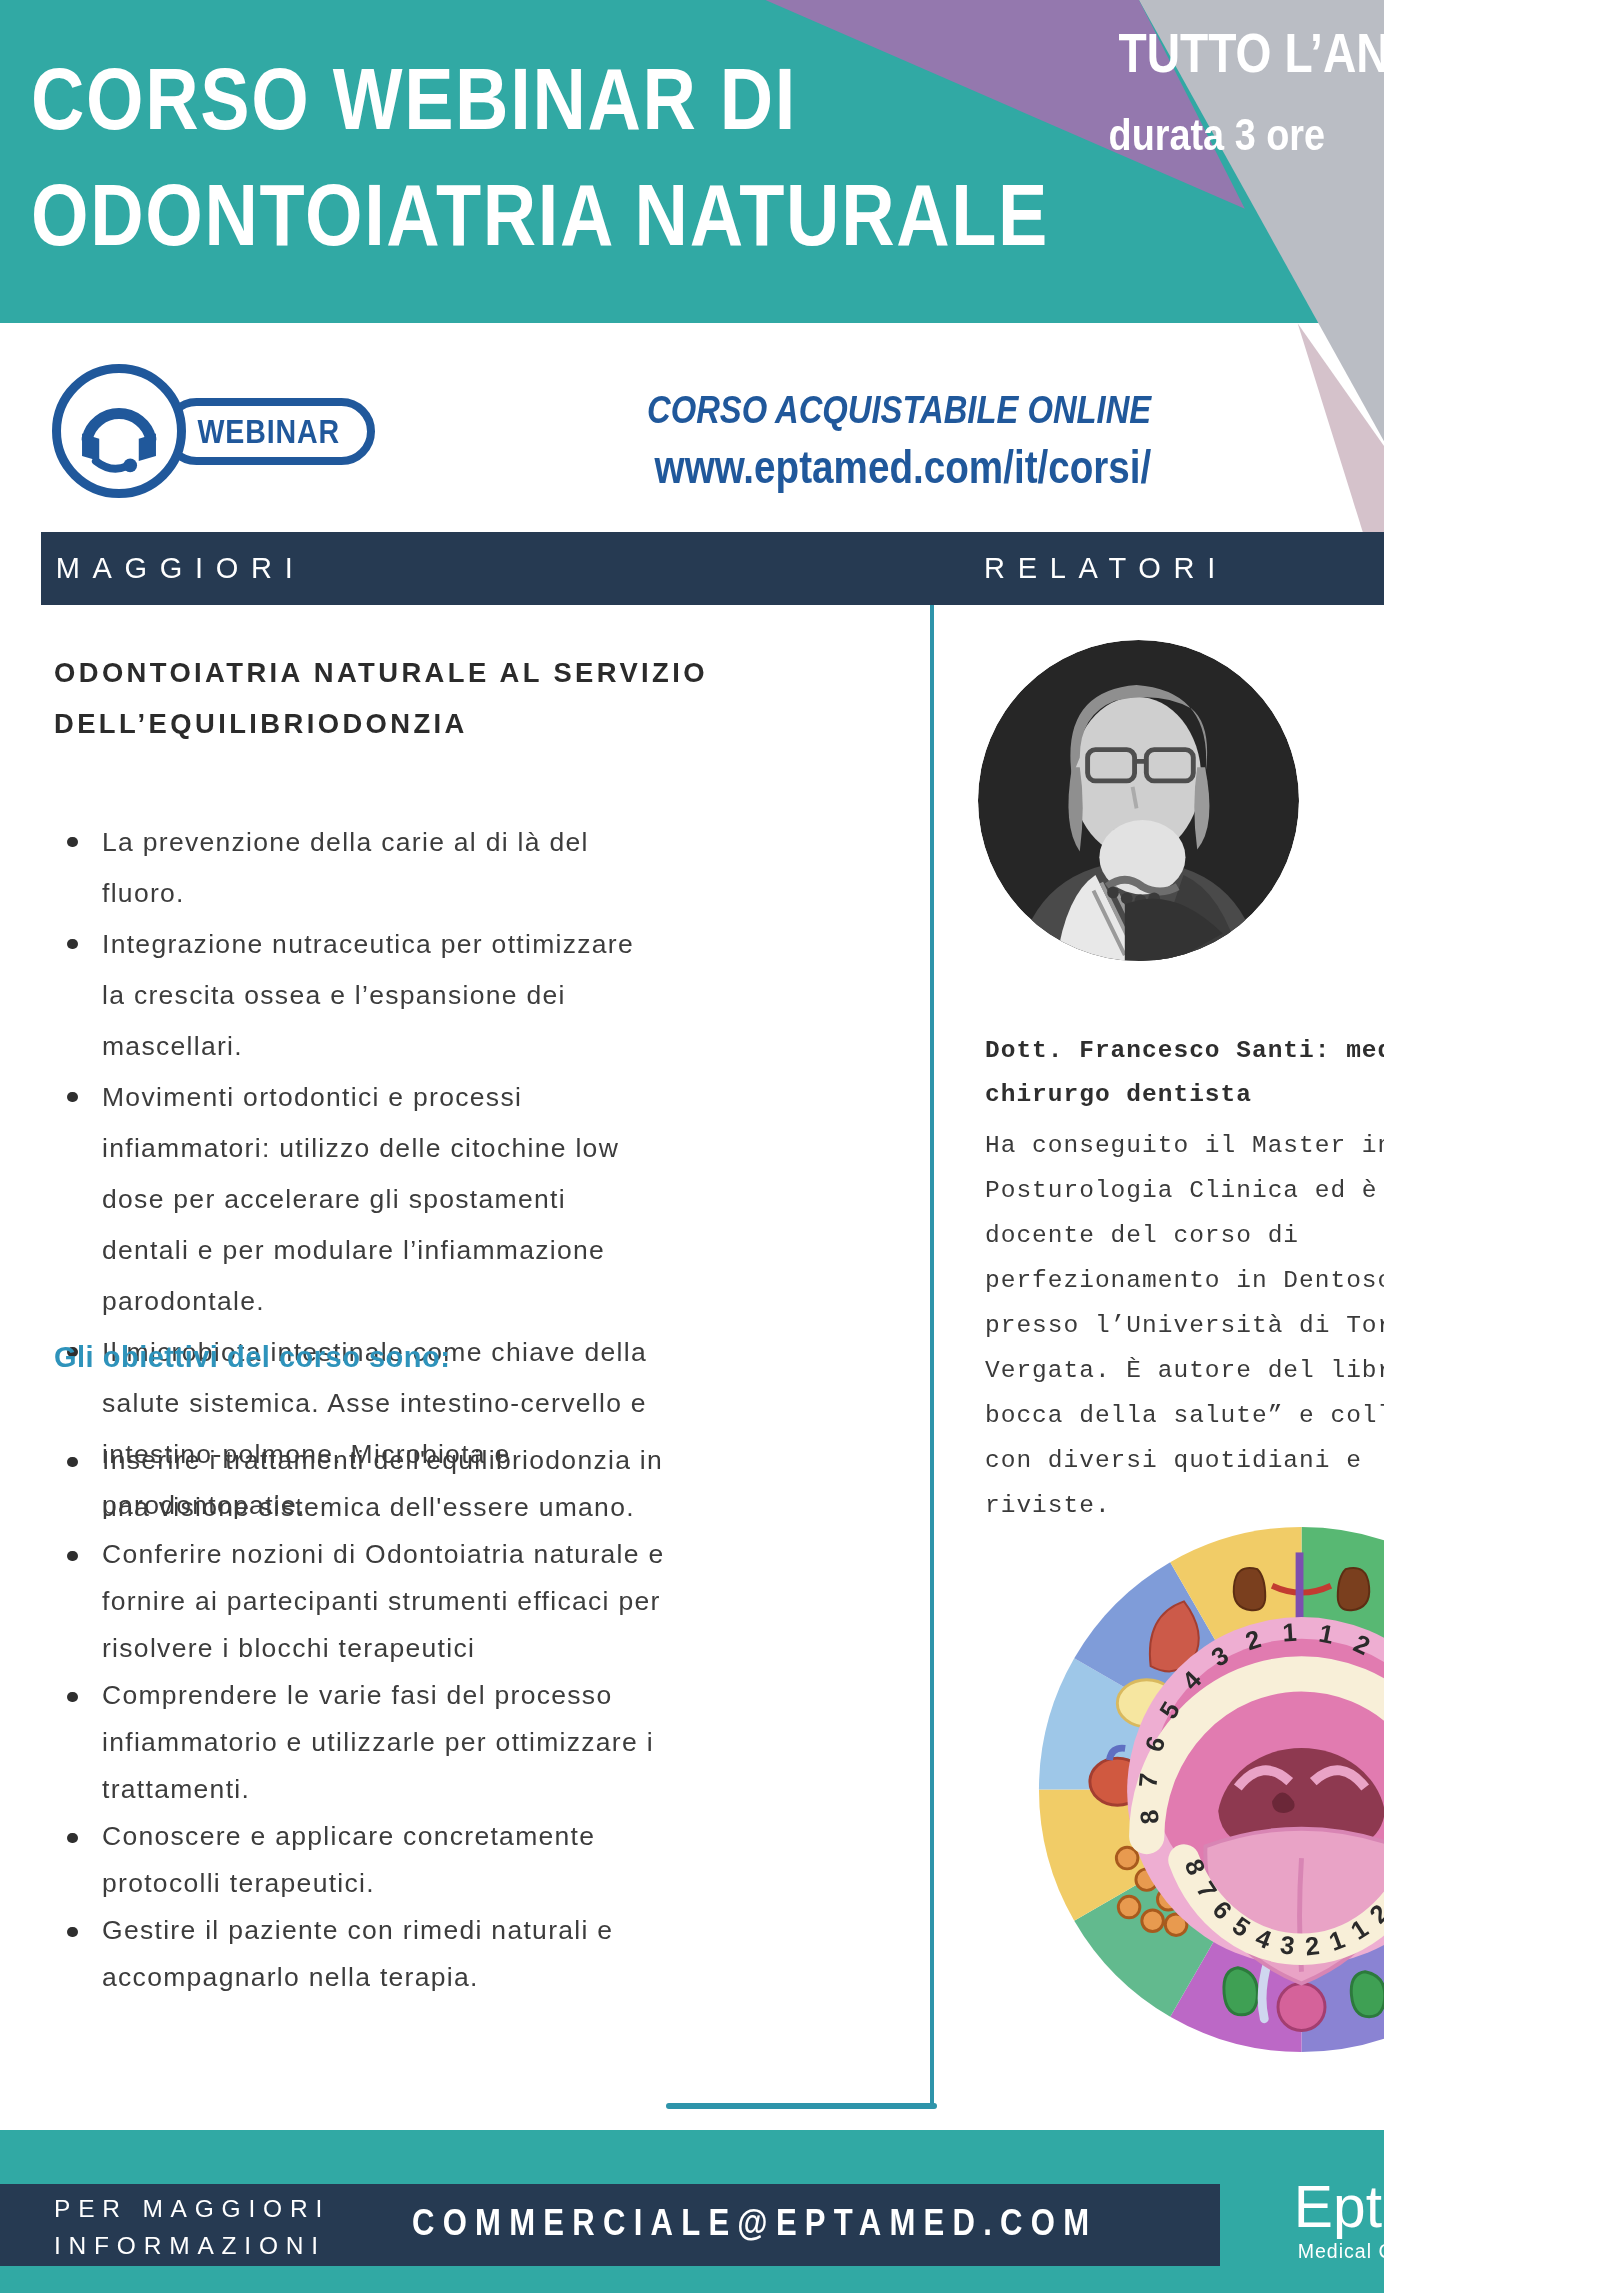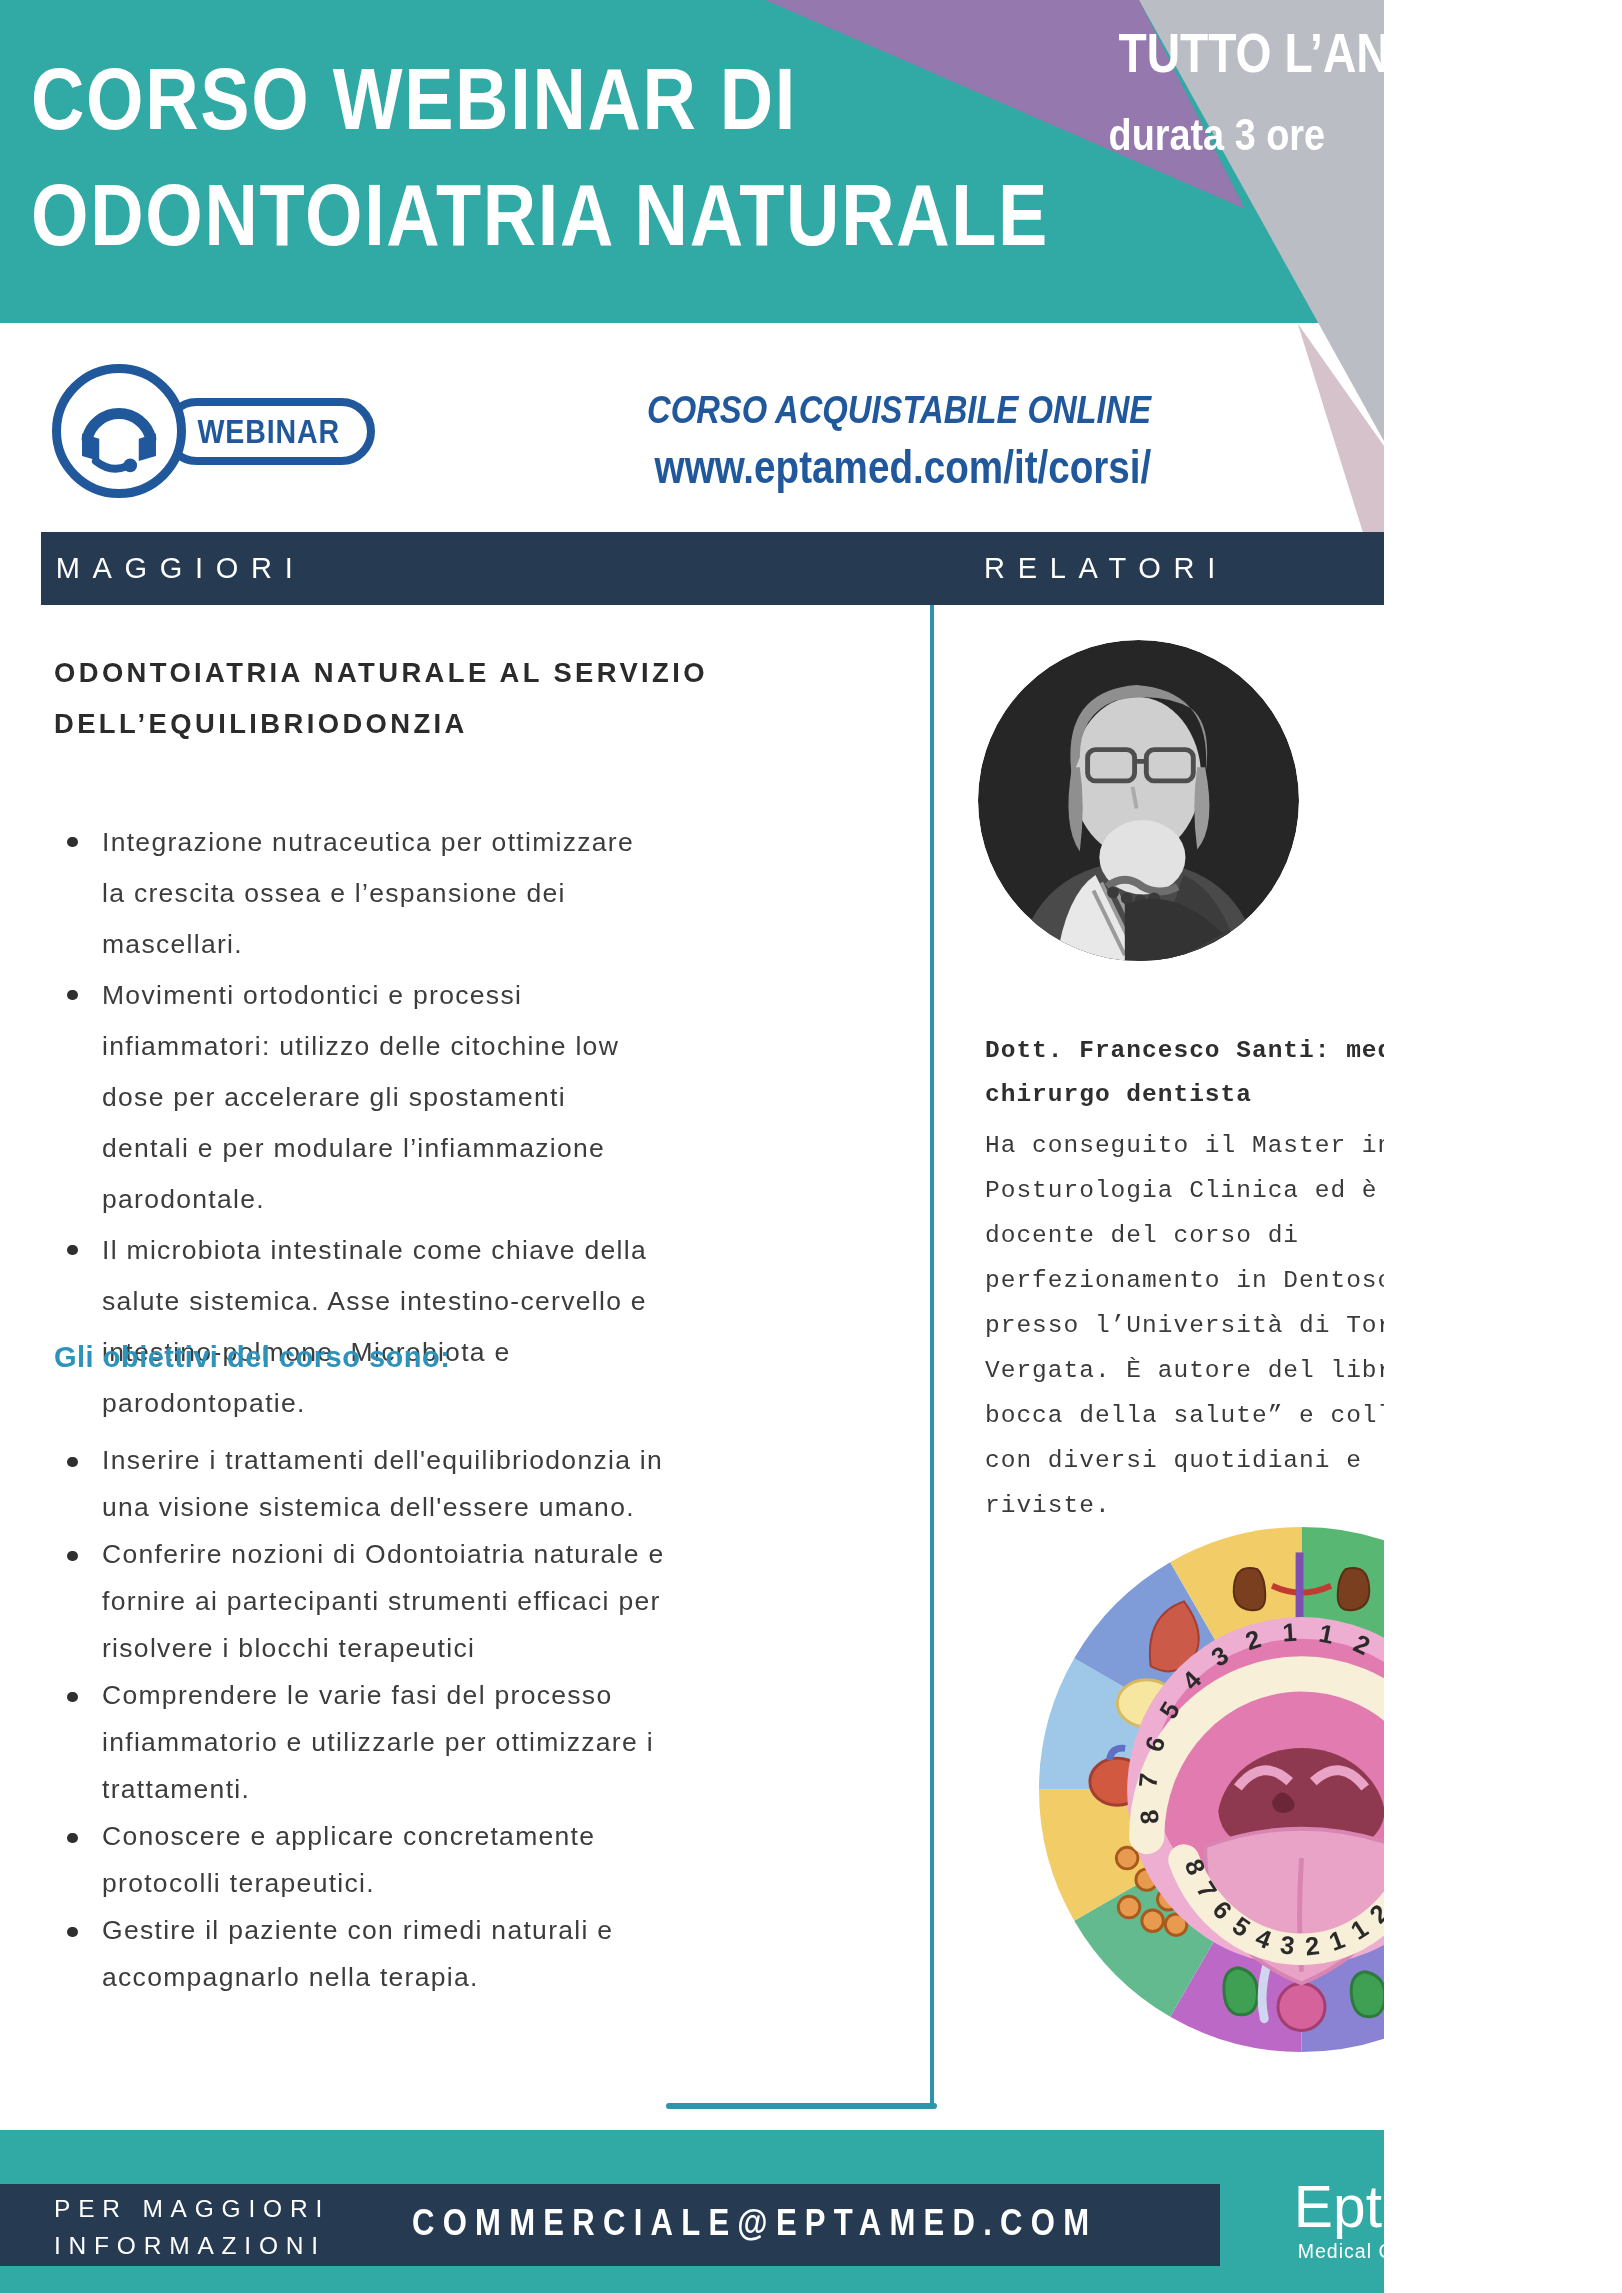--- a/index.html
+++ b/index.html
@@ -118,20 +118,21 @@
     <div class="bar-label bar-left">MAGGIORI</div>
     <div class="bar-label bar-right">RELATORI</div>
   </div>
 
   <div class="abs prog-heading">
     <span>ODONTOIATRIA NATURALE AL SERVIZIO</span><br>
     <span>DELL’EQUILIBRIODONZIA</span>
   </div>
 
   <ul class="abs blist blist1">
+    <li>La prevenzione della carie al di là del fluoro.</li>
     <li>Integrazione nutraceutica per ottimizzare la crescita ossea e l’espansione dei mascellari.</li>
     <li>Movimenti ortodontici e processi infiammatori: utilizzo delle citochine low dose per accelerare gli spostamenti dentali e per modulare l’infiammazione parodontale.</li>
     <li>Il microbiota intestinale come chiave della salute sistemica. Asse intestino-cervello e intestino-polmone. Microbiota e parodontopatie.</li>
   </ul>
 
   <div class="abs objectives-heading">Gli obiettivi del corso sono:</div>
 
   <ul class="abs blist blist2">
     <li>Inserire i trattamenti dell'equilibriodonzia in una visione sistemica dell'essere umano.</li>
     <li>Conferire nozioni di Odontoiatria naturale e fornire ai partecipanti strumenti efficaci per risolvere i blocchi terapeutici</li>

